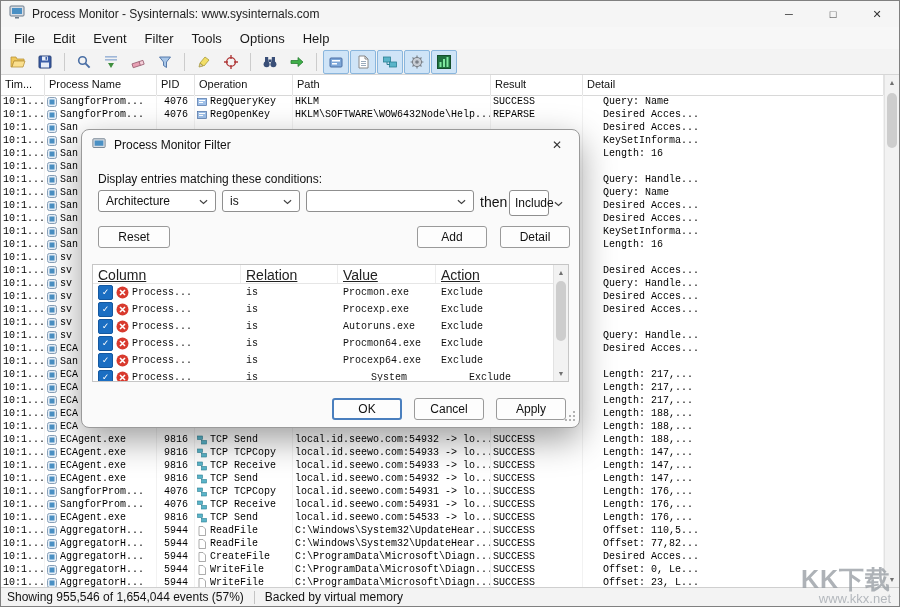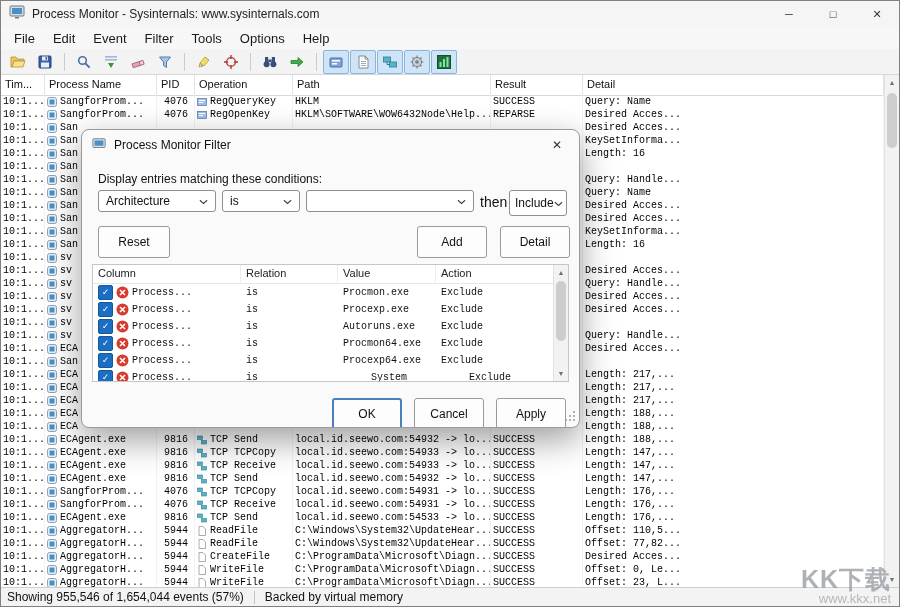--- a/index.html
+++ b/index.html
@@ -28,21 +28,21 @@
   .tablewrap{position:absolute;top:74px;left:0;right:0;bottom:19px;background:#fff;}
   .thead{position:absolute;top:0;left:0;right:15px;height:20px;background:#fff;
          border-bottom:1px solid #d8d8d8;display:flex;font-size:11px;color:#111;}
   .hcell{border-right:1px solid #e3e3e3;padding:3px 0 0 4px;white-space:nowrap;overflow:hidden;box-sizing:border-box;}
   .tbody{position:absolute;top:20px;left:0;right:15px;bottom:0;overflow:hidden;}
   .trow{display:flex;height:13px;line-height:13px;font-family:"Liberation Mono","DejaVu Sans Mono",monospace;
         font-size:10px;color:#000;white-space:nowrap;}
   .tcell{overflow:hidden;box-sizing:border-box;border-right:1px solid #f2f2f2;
          display:flex;align-items:center;gap:3px;padding:0 2px 0 2px;flex:none;}
   .tcell.num{justify-content:flex-end;padding-right:6px;}
-  .tcell.grow{flex:1 1 auto;}
+  .tcell.grow{flex:1 1 auto;margin-left:18px;}
   .rowicon{display:flex;flex:none;}
   
   .vscroll{position:absolute;top:0;right:0;width:15px;bottom:0;background:#f2f2f2;border-left:1px solid #e2e2e2;box-sizing:border-box;}
   .sarrow{position:absolute;left:0;width:14px;height:15px;display:flex;align-items:center;justify-content:center;
           font-size:7px;color:#707070;}
   .sarrow.up{top:0;} .sarrow.down{bottom:0;}
   .sthumb{position:absolute;left:2px;width:10px;background:#cdcdcd;border-radius:5px;}
   
   .statusbar{position:absolute;left:0;right:0;bottom:0;height:19px;background:#f3f3f3;border-top:1px solid #cfcfcf;
              display:flex;align-items:center;font-size:12px;color:#111;padding:0 6px;gap:10px;box-sizing:border-box;}
@@ -51,26 +51,26 @@
   .dialog{position:absolute;left:80px;top:128px;width:497px;height:297px;background:#fafafa;
           border:1px solid #9a9a9a;border-radius:8px;box-shadow:0 12px 34px rgba(0,0,0,.38);
           font-size:12px;color:#111;overflow:hidden;z-index:40;}
   .dlg-titlebar{height:30px;display:flex;align-items:center;padding-left:10px;gap:8px;}
   .dlg-title{font-size:12px;}
   .dlg-close{margin-left:auto;width:44px;height:30px;display:flex;align-items:center;justify-content:center;font-size:12px;color:#333;}
   .dlg-label{position:absolute;left:16px;top:42px;font-size:12px;}
   .combo{position:absolute;height:22px;box-sizing:border-box;border:1px solid #8f8f8f;border-radius:3px;background:#fff;
          display:flex;align-items:center;justify-content:space-between;padding:0 7px;font-size:12px;}
   .thenlbl{position:absolute;top:64px;font-size:14px;}
-  .btn{position:absolute;height:32px;box-sizing:border-box;border:1px solid #9a9a9a;border-radius:3px;background:#fdfdfd;
+  .btn{position:absolute;height:22px;box-sizing:border-box;border:1px solid #9a9a9a;border-radius:3px;background:#fdfdfd;
        display:flex;align-items:center;justify-content:center;font-size:12px;color:#111;}
   .btn.default{border:2px solid #4a7fbe;}
   .flist{position:absolute;left:10px;top:134px;width:477px;height:118px;border:1px solid #c6c6c6;background:#fff;
          overflow:hidden;box-sizing:border-box;}
-  .flist-head{display:flex;height:18px;border-bottom:1px solid #e6e6e6;font-size:11px;color:#222;}
+  .flist-head{display:flex;height:18px;border-bottom:1px solid #e6e6e6;font-size:14px;color:#222;text-decoration:underline;}
   .fhcell{border-right:1px solid #ededed;padding:2px 0 0 5px;box-sizing:border-box;white-space:nowrap;overflow:hidden;}
   .flist-row{display:flex;height:17px;align-items:center;font-family:"Liberation Mono","DejaVu Sans Mono",monospace;
              font-size:10px;white-space:nowrap;}
   .fcell{box-sizing:border-box;padding-left:5px;overflow:hidden;display:flex;align-items:center;gap:3px;flex:none;}
   .cb{width:13px;height:13px;flex:none;background:#1b6ec2;border:1px solid #1458a0;border-radius:2px;
       color:#fff;font-size:10px;line-height:12px;display:flex;align-items:center;justify-content:center;}
   .fvscroll{position:absolute;top:0;right:0;bottom:0;width:15px;background:#f2f2f2;border-left:1px solid #e2e2e2;box-sizing:border-box;}
   .grip{position:absolute;right:3px;bottom:3px;}
   
   .watermark{position:absolute;right:8px;bottom:0px;text-align:right;z-index:60;pointer-events:none;line-height:1.05;}
@@ -1053,21 +1053,21 @@
             <path d="M1 1l4 3.5L9 1" fill="none" stroke="#444" stroke-width="1.3"></path>
           </svg></span>
     </div>
     <div class="combo" style="left:224px;top:60px;width:168px;">
       <span></span>
       <span><svg width="9" height="6" viewBox="0 0 10 6">
             <path d="M1 1l4 3.5L9 1" fill="none" stroke="#444" stroke-width="1.3"></path>
           </svg></span>
     </div>
     <span class="thenlbl" style="left:398px;">then</span>
-    <div class="combo" style="left:427px;top:60px;width:58px;padding:12px 5px;">
+    <div class="combo" style="left:427px;top:60px;width:40px;padding:12px 5px;">
       <span>Include</span>
       <span><svg width="9" height="6" viewBox="0 0 10 6">
             <path d="M1 1l4 3.5L9 1" fill="none" stroke="#444" stroke-width="1.3"></path>
           </svg></span>
     </div>
 
     <div class="btn" style="left:16px;top:96px;width:72px;">Reset</div>
     <div class="btn" style="left:335px;top:96px;width:70px;">Add</div>
     <div class="btn" style="left:418px;top:96px;width:70px;">Detail</div>
 

